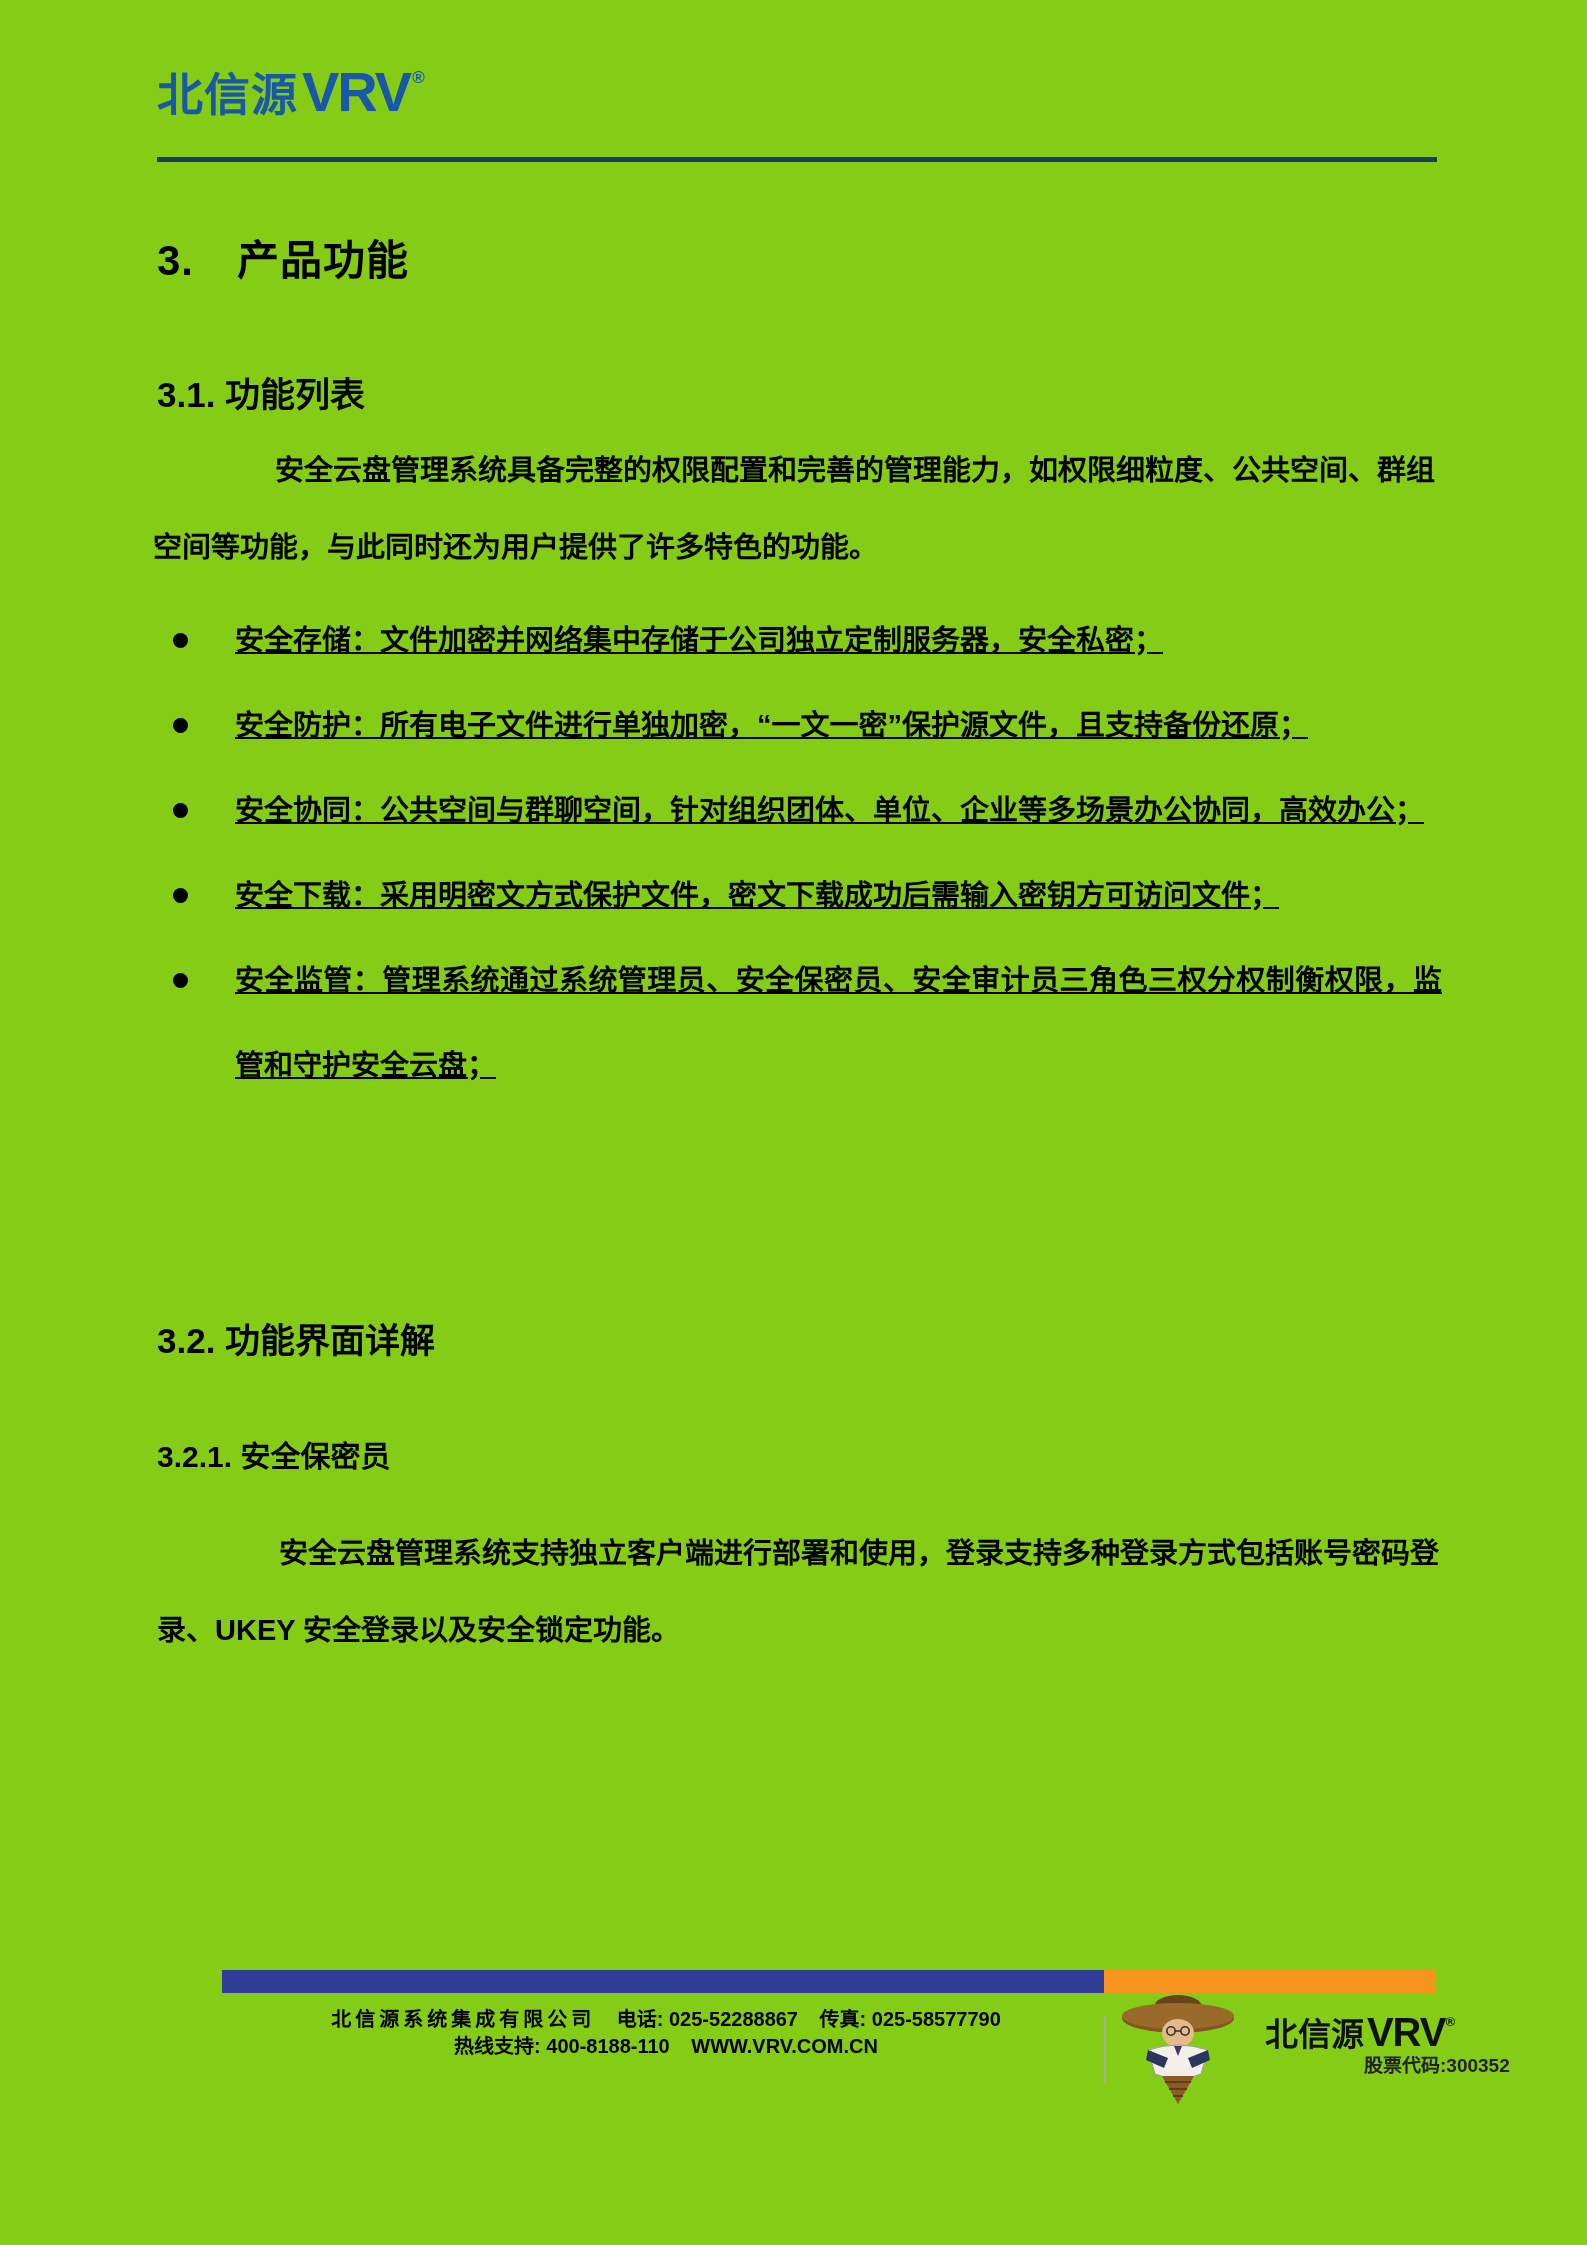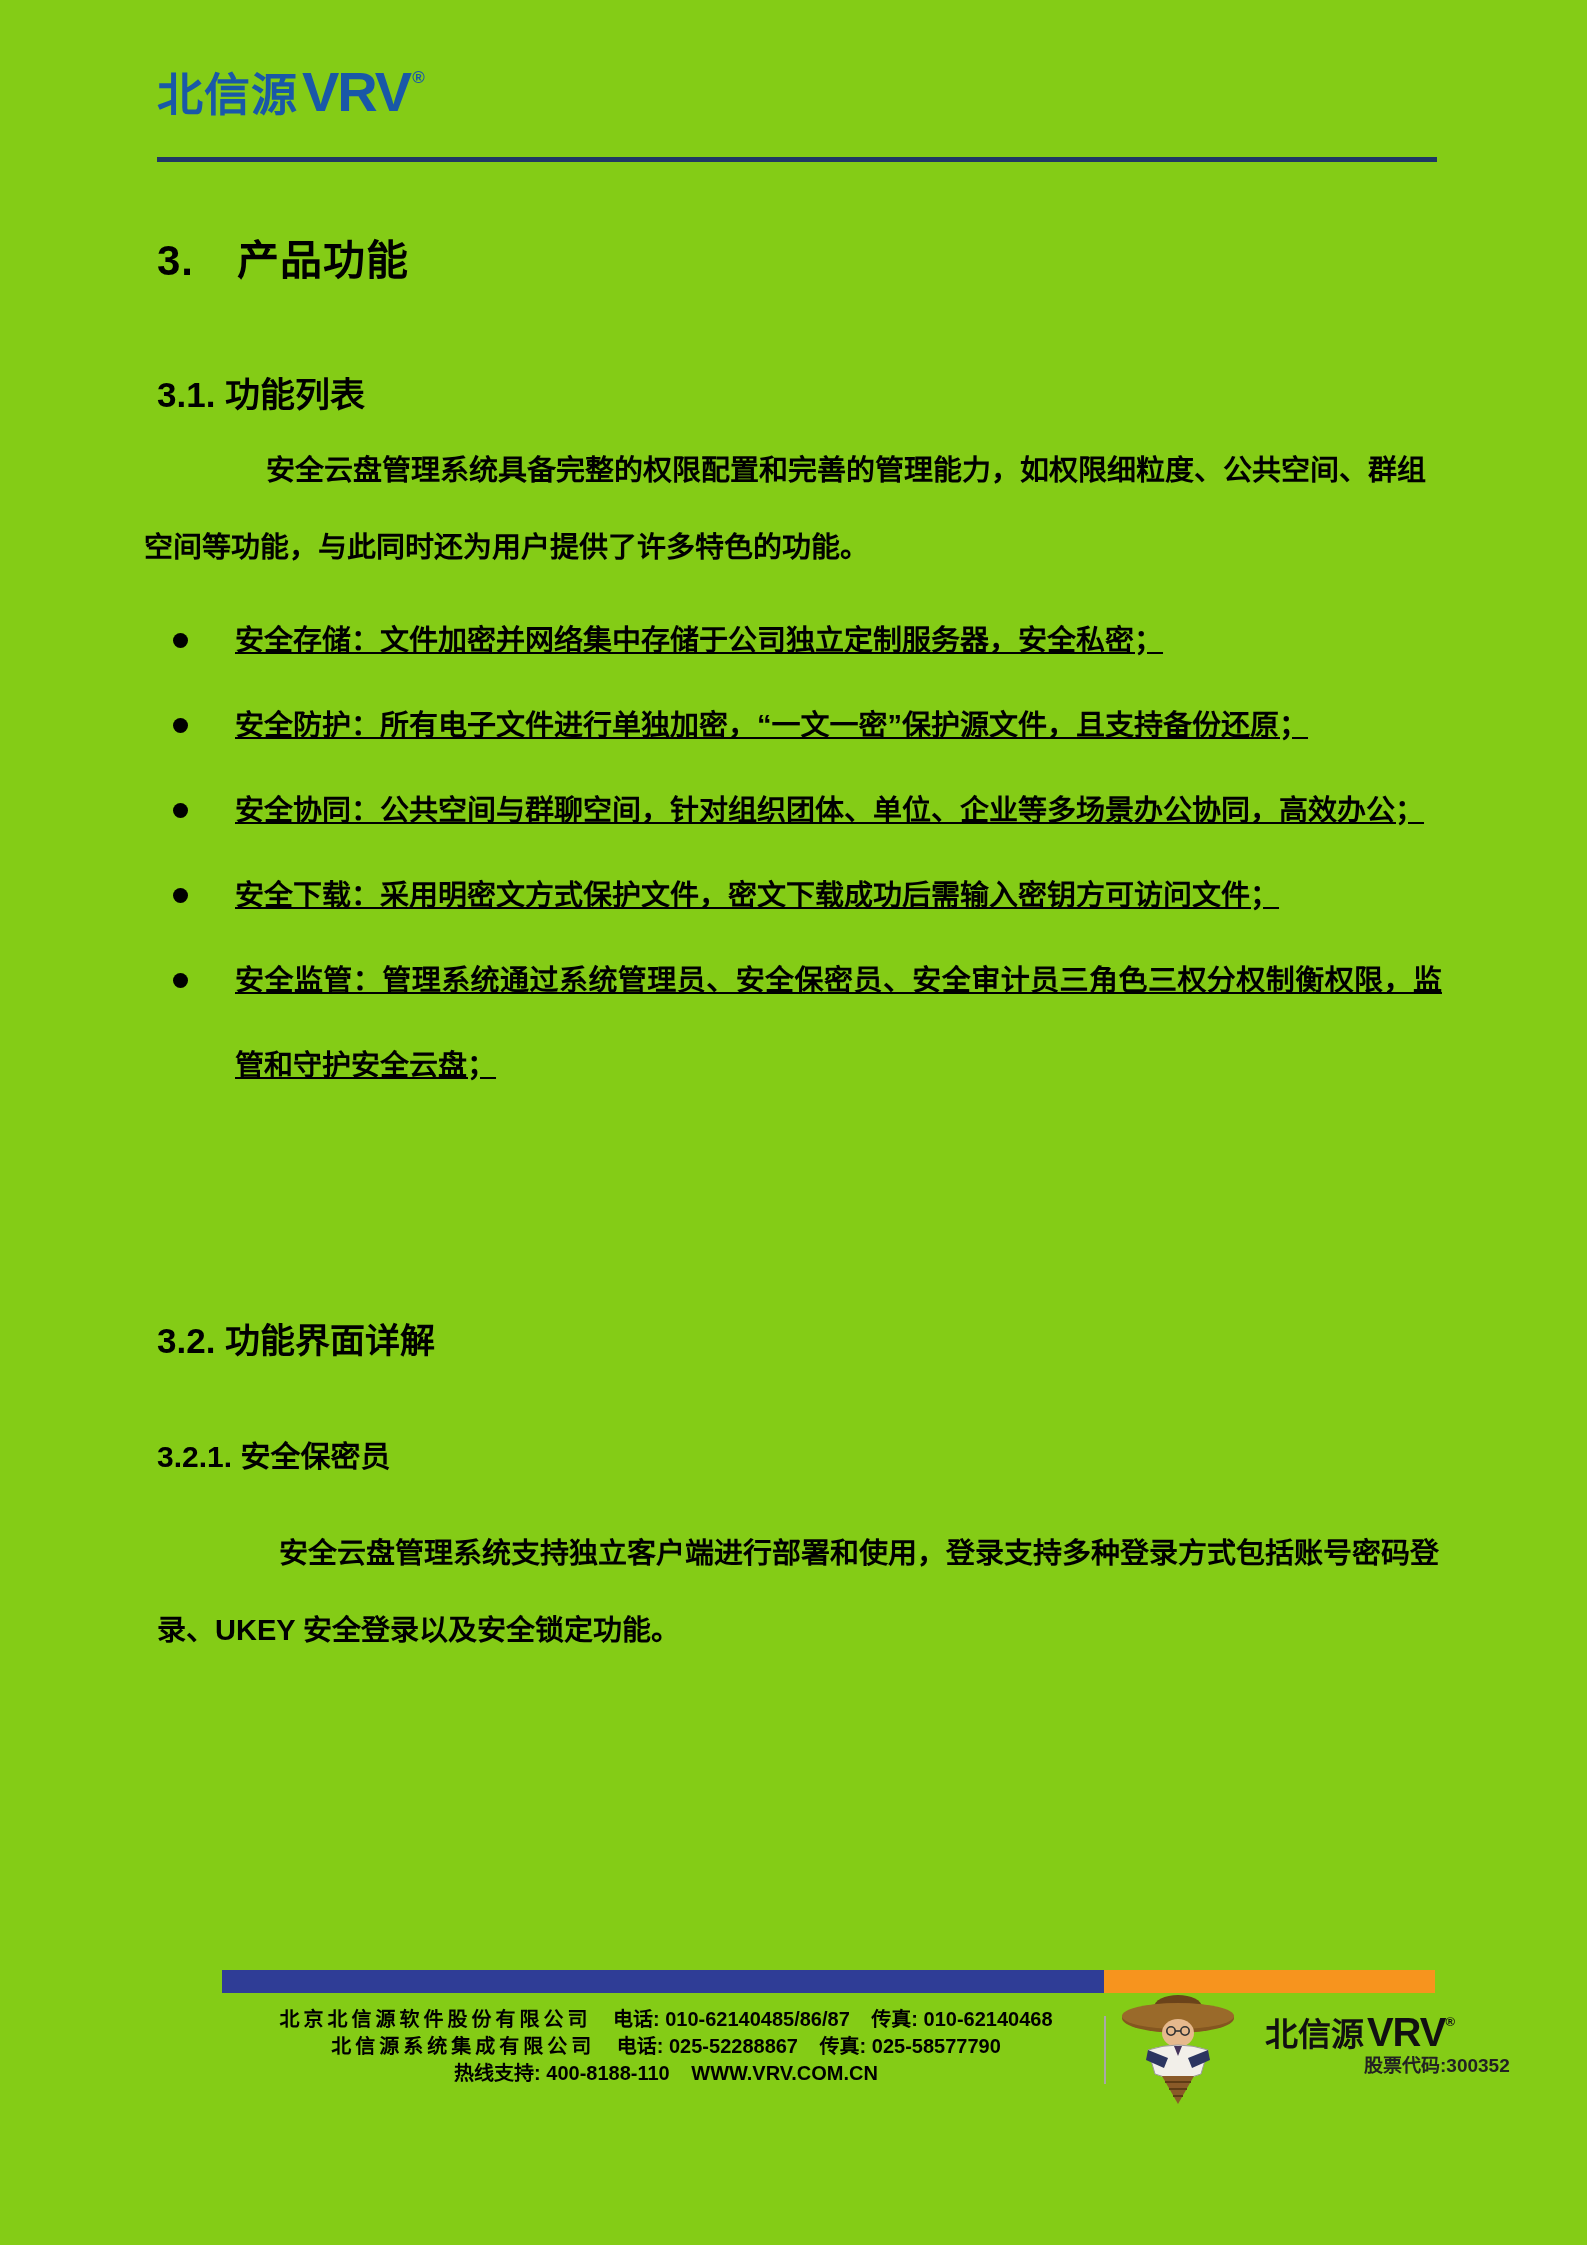--- a/index.html
+++ b/index.html
@@ -17,21 +17,21 @@
   
   .brand-logo{position:absolute;left:157px;top:64px;white-space:nowrap;line-height:1;}
   .brand-logo .cn{font-size:46px;font-weight:900;color:var(--brand-blue);letter-spacing:1px;}
   .brand-logo .en{font-size:56px;font-weight:900;color:var(--brand-blue);letter-spacing:-2px;margin-left:4px;}
   .brand-logo .reg{font-size:17px;font-weight:700;color:var(--brand-blue);vertical-align:28px;margin-left:2px;}
   .header-rule{position:absolute;left:157px;top:157px;width:1280px;height:5px;background:var(--rule-navy);}
 
   
   .h1{position:absolute;left:157px;top:226px;font-size:42px;font-weight:900;letter-spacing:1px;}
   .h2-features{position:absolute;left:157px;top:366px;font-size:35px;font-weight:900;}
-  .intro{position:absolute;left:144px;top:432px;width:1282px;font-size:29px;font-weight:700;
+  .intro{position:absolute;left:153px;top:432px;width:1282px;font-size:29px;font-weight:700;
          line-height:77px;text-indent:122px;text-align:justify;}
   .bullet-list{position:absolute;left:157px;top:598px;width:1285px;list-style:none;text-decoration:underline;}
   .bullet-list li{position:relative;padding-left:78px;font-size:29px;font-weight:700;
                   line-height:85px;text-align:justify;}
   .bullet-list .dot{position:absolute;left:16px;top:35px;width:15px;height:15px;
                     border-radius:50%;background:#000;}
   .h2-ui{position:absolute;left:157px;top:1312px;font-size:35px;font-weight:900;}
   .h3-login{position:absolute;left:157px;top:1432px;font-size:30px;font-weight:900;}
   .login-para{position:absolute;left:157px;top:1515px;width:1282px;font-size:29px;font-weight:700;
               line-height:77px;text-indent:122px;text-align:justify;}
@@ -95,25 +95,20 @@
   <div class="h3-login">3.2.1. 安全保密员</div>
   <div class="login-para">安全云盘管理系统支持独立客户端进行部署和使用，登录支持多种登录方式包括账号密码登录、UKEY 安全登录以及安全锁定功能。</div>
 
   <div class="footer-bar">
     <div class="seg-blue"></div>
     <div class="seg-orange"></div>
   </div>
 
   <div class="footer-info">
     <div>
-      <span class="company">北京北信源软件股份有限公司</span>
-      <span class="seg">电话: 010-62140485/86/87</span>
-      <span class="seg">传真: 010-62140468</span>
-    </div>
-    <div>
       <span class="company">北信源系统集成有限公司</span>
       <span class="seg">电话: 025-52288867</span>
       <span class="seg">传真: 025-58577790</span>
     </div>
     <div>
       <span class="seg">热线支持: 400-8188-110</span>
       <span class="seg">WWW.VRV.COM.CN</span>
     </div>
   </div>
 

